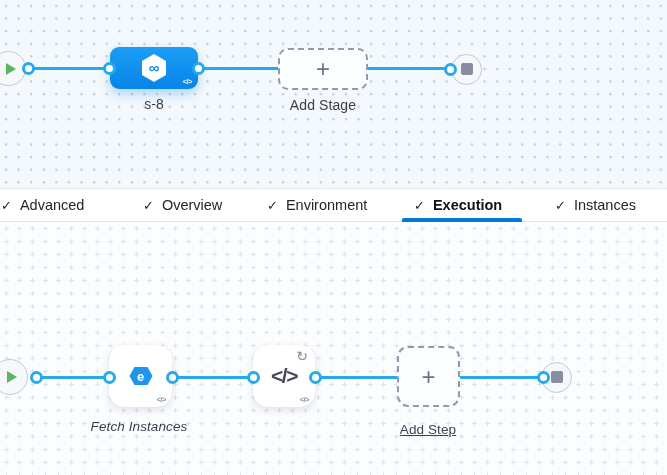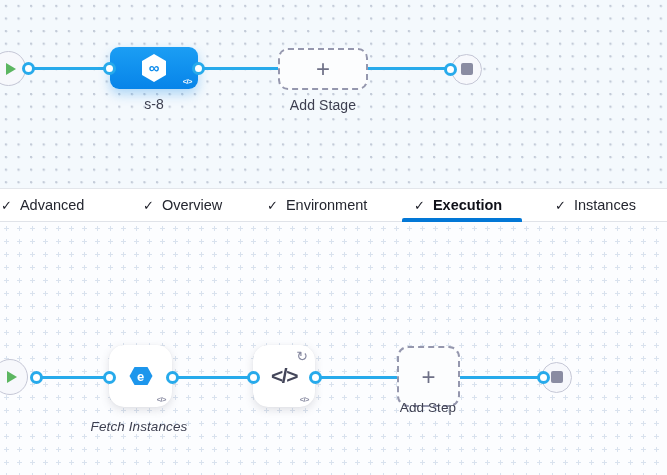--- a/index.html
+++ b/index.html
@@ -197,20 +197,20 @@
 
     <div class="step-card" style="left:253px;top:123px;width:62px;height:62px;">
       <span class="loop-icon">↻</span>
       <span class="sh-glyph">&lt;/&gt;</span>
       <span class="code-mini gray">&lt;/&gt;</span>
     </div>
 
     <div class="add-box" style="left:397px;top:124px;width:63px;height:61px;border-radius:11px;">
       <span class="plus">+</span>
     </div>
-    <div class="node-label" style="left:348px;top:178px;">Add Step</div>
+    <div class="node-label" style="left:348px;top:200px;text-decoration:underline;">Add Step</div>
 
     <div class="end-node" style="left:541px;top:139.5px;">
       <div class="end-square"></div>
     </div>
   </section>
 
 </div>
 
 </body></html>

